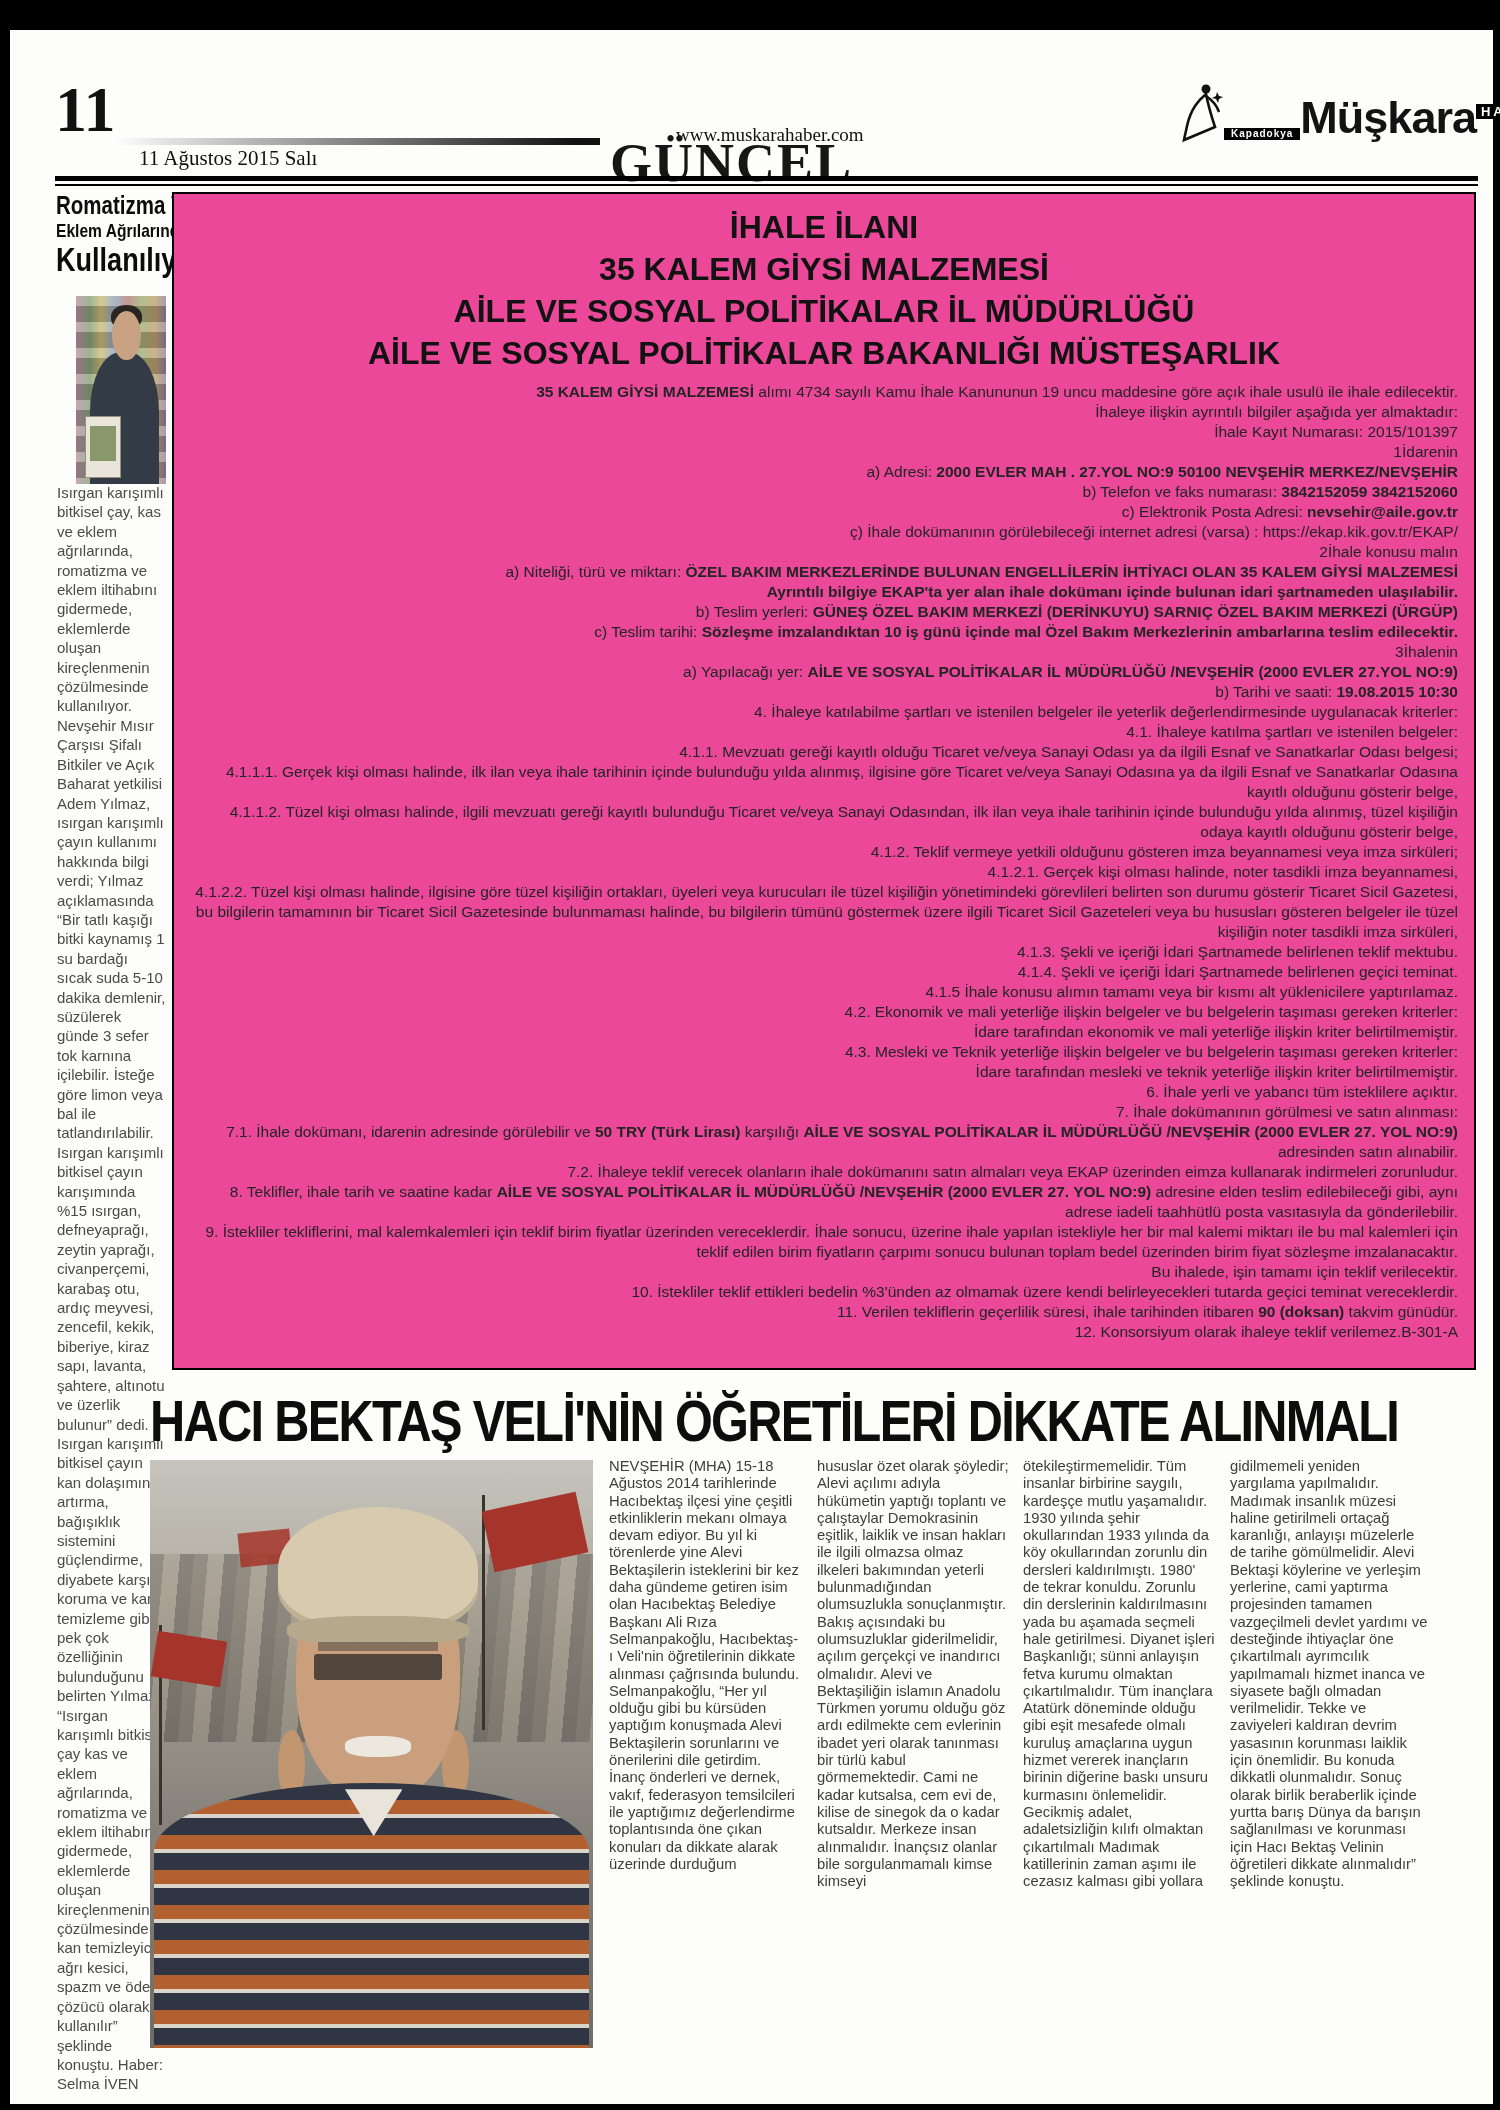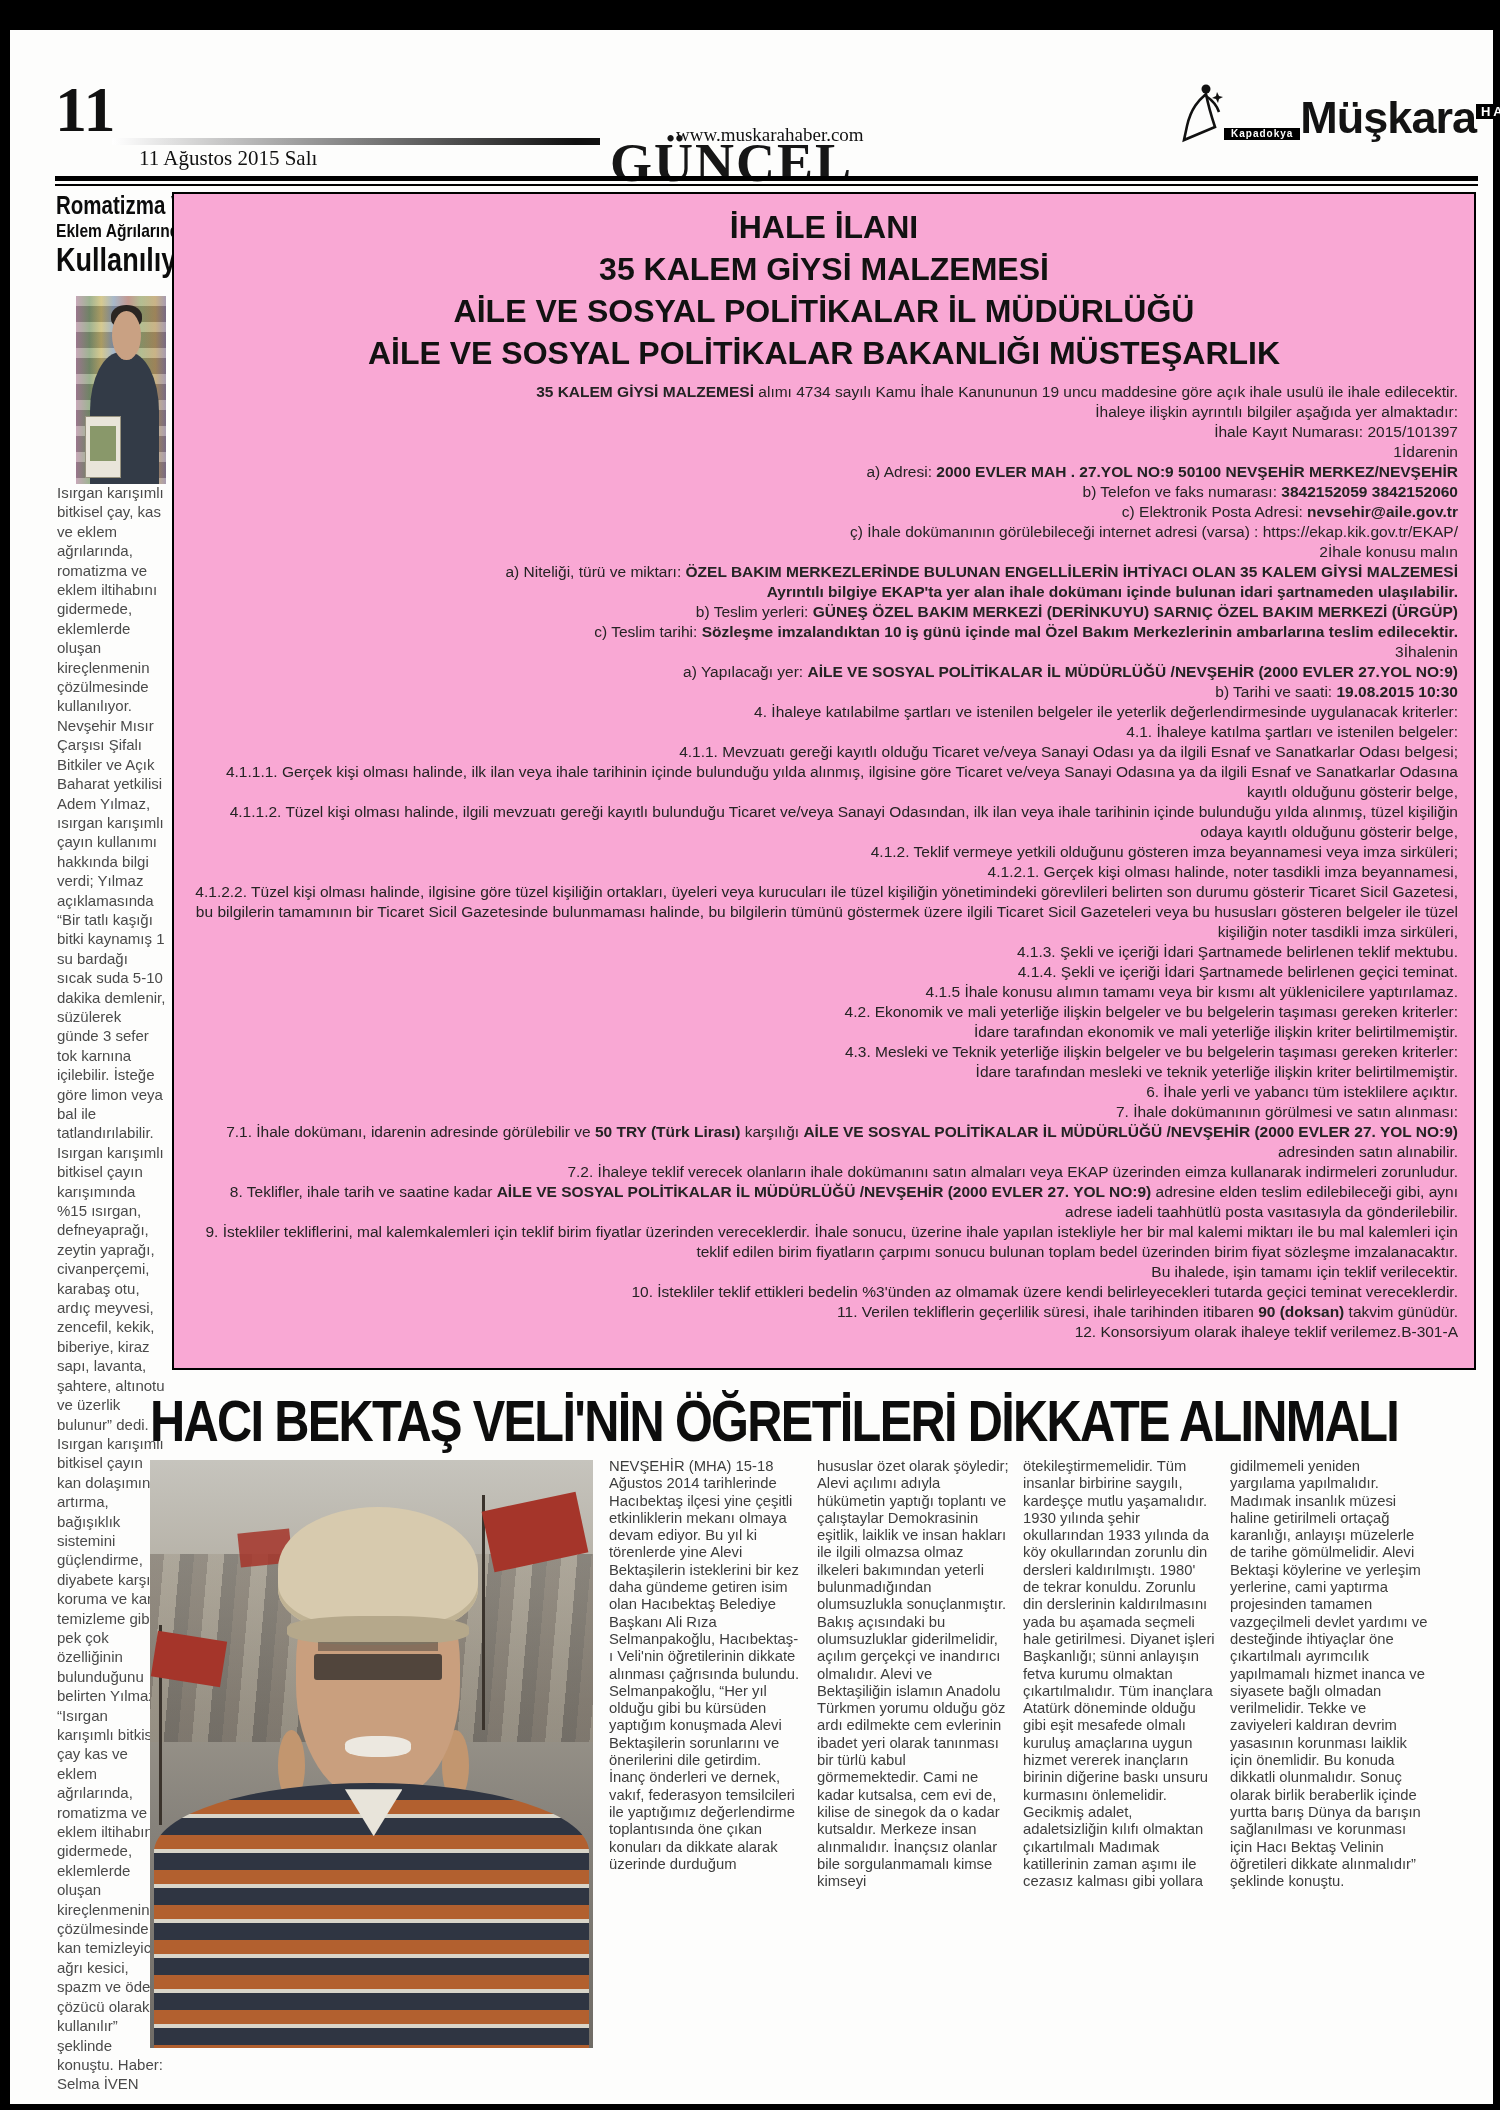--- a/index.html
+++ b/index.html
@@ -45,21 +45,21 @@
   .sb-man{position:absolute;left:16%;right:8%;top:30%;bottom:0;background:#333b47;border-radius:45% 45% 0 0;}
   .sb-head{position:absolute;left:40%;top:8%;width:32%;height:26%;background:#c9a183;border-radius:50%;}
   .sb-hair{position:absolute;left:39%;top:5%;width:34%;height:12%;background:#2a2522;border-radius:50% 50% 40% 40%;}
   .sb-packet{position:absolute;left:10%;bottom:3%;width:38%;height:32%;background:#e9e5da;border:1px solid #97927f;}
   .sb-packet-in{position:absolute;left:12%;top:14%;width:76%;height:58%;background:#89986a;}
   .sb-body{position:absolute;left:57px;top:483px;width:110px;font-size:15px;line-height:19.4px;
            color:#4a4a4a;}
 
   
   .tender{position:absolute;left:172px;top:192px;width:1304px;height:1178px;border:2px solid #000;
-          background:#f9a8d4;box-sizing:border-box;padding:12px 16px 0 16px;overflow:hidden;}
+          background:#ec4899;box-sizing:border-box;padding:12px 16px 0 16px;overflow:hidden;}
   .t-title{ text-align:center;font-weight:bold;color:#121212;font-size:32px;line-height:42px;}
   .tender-body{margin-top:8px;font-size:15.5px;line-height:20px;color:#242424;text-align:right;}
   .t-line{overflow:hidden;}
   .t-label{display:inline-block;width:238px;vertical-align:top;}
   .b{font-weight:bold;}
   .t-right{float:right;}
 
   
   .headline2{position:absolute;left:150px;top:1392px;margin:0;font-size:58px;font-weight:900;
              letter-spacing:-2px;color:#0d0d0d;white-space:nowrap;transform:scaleX(.84);

